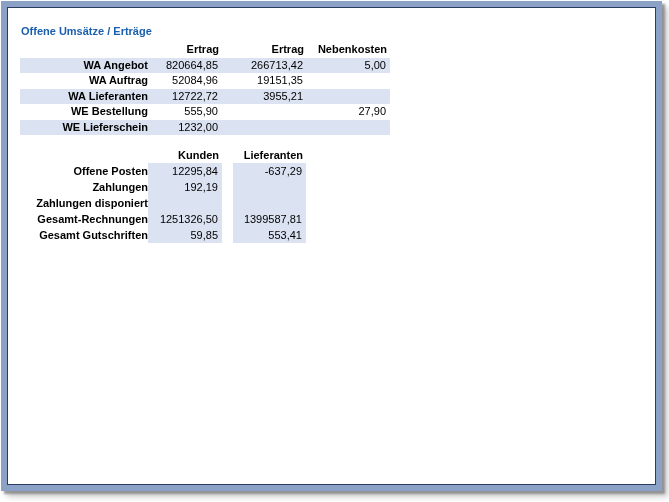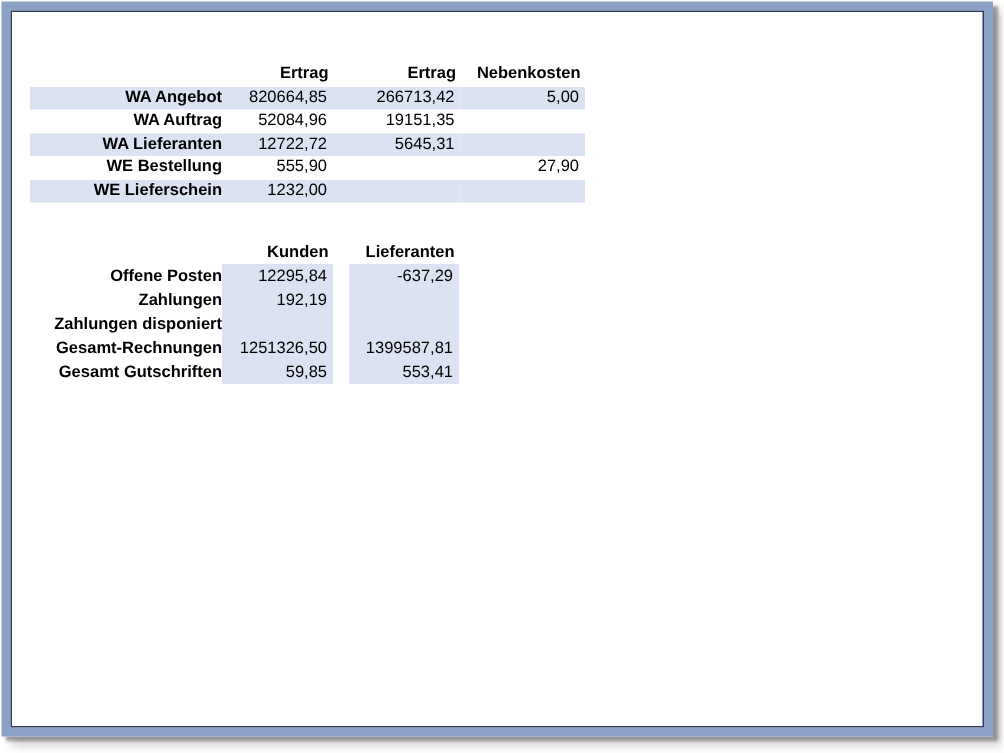--- a/index.html
+++ b/index.html
@@ -51,21 +51,21 @@
   }
   .tbl1 {
     left: 12px;
     top: 34px;
     width: 370px;
     grid-template-columns: 128px 74px 85px 83px;
     grid-auto-rows: 15.5px;
   }
   .tbl2 {
     left: 12px;
-    top: 152px;
+    top: 139px;
     width: 286px;
     grid-template-columns: 128px 74px 11px 73px;
     grid-auto-rows: 16px;
   }
   .cell {
     line-height: 15.5px;
     white-space: nowrap;
     overflow: hidden;
   }
   .tbl2 .cell { line-height: 16px; }
@@ -86,20 +86,21 @@
   .shade { background: var(--row_shade, #dbe2f1); }
   .row-contents { display: contents; }
 </style>
 </head>
 <body>
 
 <div class="canvas">
   <div class="window">
     <div class="window-inner">
 
+      <div class="title">Offene Umsätze / Erträge</div>
 
       <div class="tbl tbl1">
         <div class="cell"></div>
         <div class="cell hdr">Ertrag</div>
         <div class="cell hdr">Ertrag</div>
         <div class="cell hdr">Nebenkosten</div>
 
         <div class="row-contents">
           <div class="cell lbl shade">WA Angebot</div>
           <div class="cell num shade">820664,85</div>
@@ -110,21 +111,21 @@
         <div class="row-contents">
           <div class="cell lbl">WA Auftrag</div>
           <div class="cell num">52084,96</div>
           <div class="cell num">19151,35</div>
           <div class="cell num"></div>
         </div>
 
         <div class="row-contents">
           <div class="cell lbl shade">WA Lieferanten</div>
           <div class="cell num shade">12722,72</div>
-          <div class="cell num shade">5645,31</div>
+          <div class="cell num shade">3955,21</div>
           <div class="cell num shade"></div>
         </div>
 
         <div class="row-contents">
           <div class="cell lbl">WE Bestellung</div>
           <div class="cell num">555,90</div>
           <div class="cell num"></div>
           <div class="cell num">27,90</div>
         </div>
 

